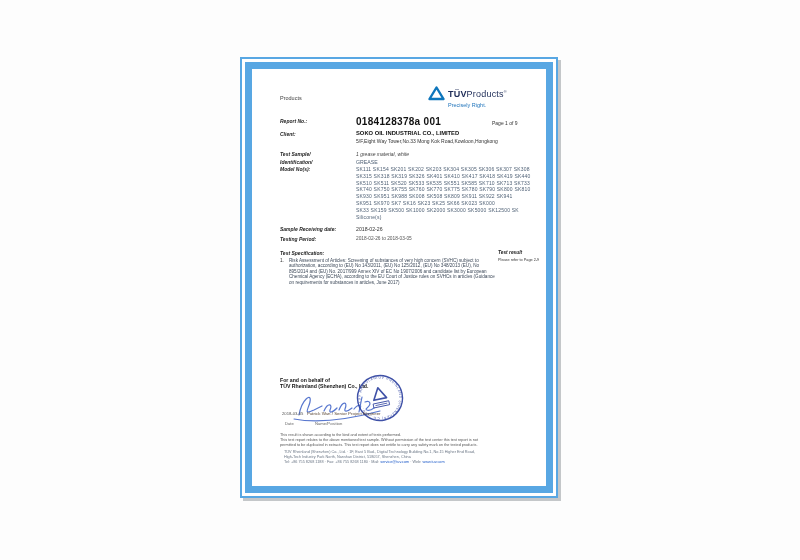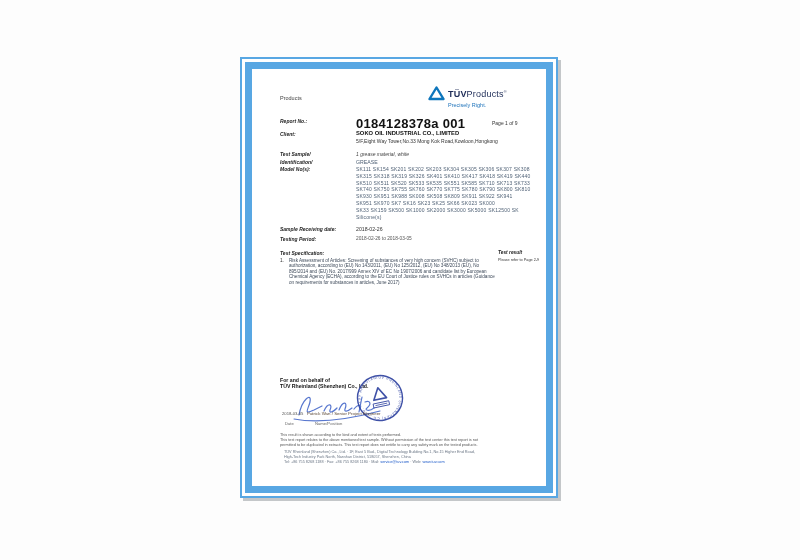--- a/index.html
+++ b/index.html
@@ -24,21 +24,21 @@
   .logo { left:176px; top:17px; width:115px; height:30px; }
   .logo-row { display:flex; align-items:center; gap:3px; }
   .brand { font-size:9px; color:#1e2c57; letter-spacing:.2px; white-space:nowrap; }
   .brand b { font-weight:bold; }
   .reg { font-size:4px; vertical-align:super; color:#1e2c57; }
   .tagline { font-size:5.5px; color:#2175bc; margin:1px 0 0 20px; }
 
   .page-ind { left:240px; top:51px; font-size:5px; color:#333; }
 
   .report-lbl { left:28px; top:49px; }
-  .report-val { left:104px; top:47px; font-size:13px; font-weight:bold; color:#111; letter-spacing:.3px; }
+  .report-val { left:104px; top:47px; font-size:10px; font-weight:bold; color:#111; letter-spacing:.3px; }
 
   .client-lbl { left:28px; top:62px; }
   .client-name { left:104px; top:61px; font-size:5.8px; font-weight:bold; color:#111; }
   .client-addr { left:104px; top:69px; font-size:5px; color:#333; }
 
   .sample-lbl1 { left:28px; top:82px; }
   .sample-desc { left:104px; top:82px; font-size:5px; font-style:italic; color:#444; }
   .sample-lbl2 { left:28px; top:90px; }
   .sample-type { left:104px; top:90px; font-size:5.2px; color:#4d5f74; }
   .sample-lbl3 { left:28px; top:97px; }

